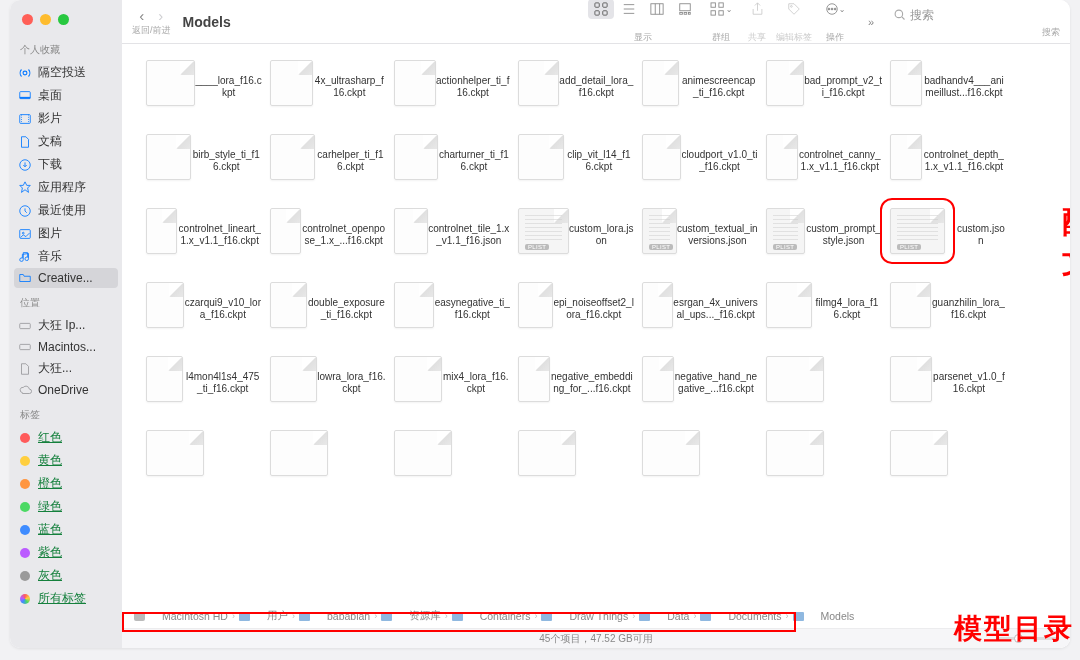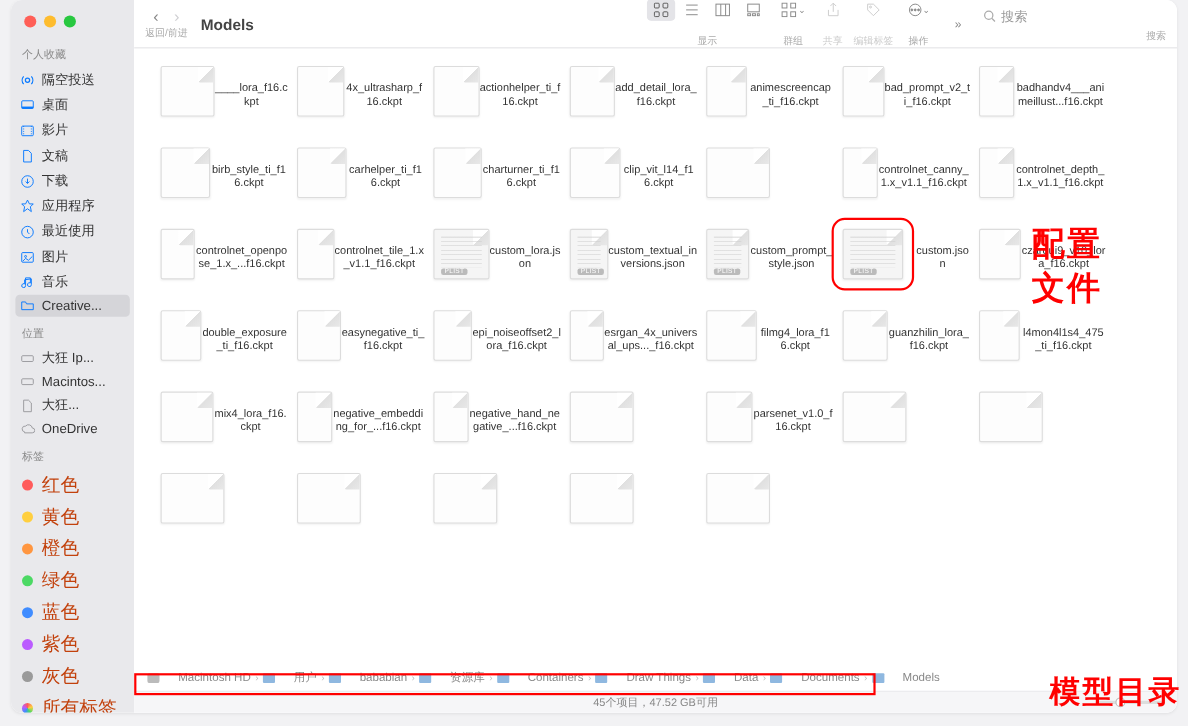--- a/index.html
+++ b/index.html
@@ -13,21 +13,21 @@
 .dot { width: 11px; height: 11px; border-radius: 50%; }
 .dot.red { background: #ff5f57; }
 .dot.yellow { background: #febc2e; }
 .dot.green { background: #28c840; }
 
 .sect-header { font-size: 10px; color: #888; padding: 8px 10px 4px; }
 .side-item { display: flex; align-items: center; gap: 6px; padding: 3px 8px; font-size: 12px; color: #333; cursor: pointer; }
 .side-item.selected { background: #d5d5d9; border-radius: 4px; margin: 0 4px; padding: 3px 4px; }
 .si-icon { width: 14px; height: 14px; display: inline-flex; align-items: center; justify-content: center; color: #0a7aff; font-size: 11px; flex-shrink: 0; }
 .si-icon.gray { color: #8a8a8e; }
-.tag-row { display: flex; align-items: center; gap: 8px; padding: 3px 10px; font-size: 17px; color: #c2410c; }
+.tag-row { display: flex; align-items: center; gap: 8px; padding: 3px 10px; font-size: 12px; color: #15803d; text-decoration: underline; }
 .tag-dot { width: 10px; height: 10px; border-radius: 50%; flex-shrink: 0; }
 
 
 .main { flex: 1; display: flex; flex-direction: column; background: #fff; }
 
 .toolbar { height: 44px; display: flex; align-items: center; border-bottom: 1px solid #e3e3e6; padding: 0 10px; gap: 6px; }
 .nav-col { display: flex; flex-direction: column; align-items: center; }
 .nav-icons { display: flex; gap: 14px; font-size: 15px; color: #888; }
 .nav-sub { font-size: 9px; color: #aaa; margin-top: 0; }
 .win-title { font-size: 14px; font-weight: 600; color: #444; margin-left: 6px; }
@@ -400,36 +400,41 @@
           <div class="file">
             <div class="file-icon"></div>
             <div class="file-name">charturner_ti_f16.ckpt</div>
           </div>
           <div class="file">
             <div class="file-icon"></div>
             <div class="file-name">clip_vit_l14_f16.ckpt</div>
           </div>
           <div class="file">
             <div class="file-icon"></div>
+            <div class="file-name">cloudport_v1.0_ti_f16.ckpt</div>
           </div>
           <div class="file">
             <div class="file-icon"></div>
             <div class="file-name">controlnet_canny_1.x_v1.1_f16.ckpt</div>
           </div>
           <div class="file">
             <div class="file-icon"></div>
             <div class="file-name">controlnet_depth_1.x_v1.1_f16.ckpt</div>
           </div>
           <div class="file">
             <div class="file-icon"></div>
+            <div class="file-name">controlnet_lineart_1.x_v1.1_f16.ckpt</div>
+          </div>
+          <div class="file">
+            <div class="file-icon"></div>
             <div class="file-name">controlnet_openpose_1.x_...f16.ckpt</div>
           </div>
           <div class="file">
             <div class="file-icon"></div>
-            <div class="file-name">controlnet_tile_1.x_v1.1_f16.ckpt</div>
+            <div class="file-name">controlnet_tile_1.x_v1.1_f16.json</div>
           </div>
           <div class="file">
             <div class="file-icon plist">
               <span class="plist-badge">PLIST</span>
             </div>
             <div class="file-name">custom_lora.json</div>
           </div>
           <div class="file">
             <div class="file-icon plist">
               <span class="plist-badge">PLIST</span>
@@ -474,20 +479,24 @@
             <div class="file-icon"></div>
             <div class="file-name">filmg4_lora_f16.ckpt</div>
           </div>
           <div class="file">
             <div class="file-icon"></div>
             <div class="file-name">guanzhilin_lora_f16.ckpt</div>
           </div>
           <div class="file">
             <div class="file-icon"></div>
             <div class="file-name">l4mon4l1s4_475_ti_f16.ckpt</div>
+          </div>
+          <div class="file">
+            <div class="file-icon"></div>
+            <div class="file-name">lowra_lora_f16.ckpt</div>
           </div>
           <div class="file">
             <div class="file-icon"></div>
             <div class="file-name">mix4_lora_f16.ckpt</div>
           </div>
           <div class="file">
             <div class="file-icon"></div>
             <div class="file-name">negative_embedding_for_...f16.ckpt</div>
           </div>
           <div class="file">

